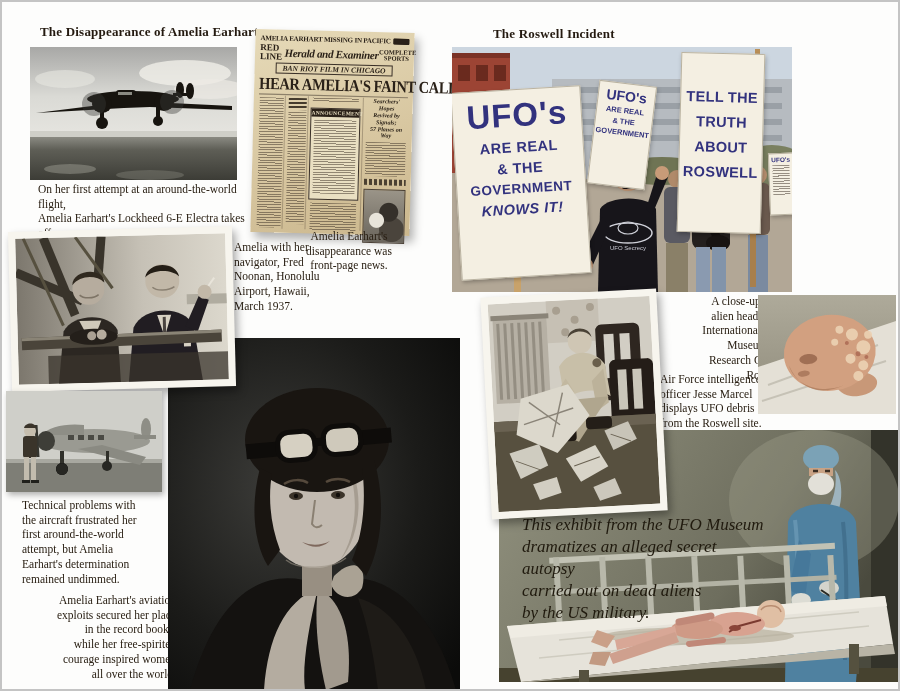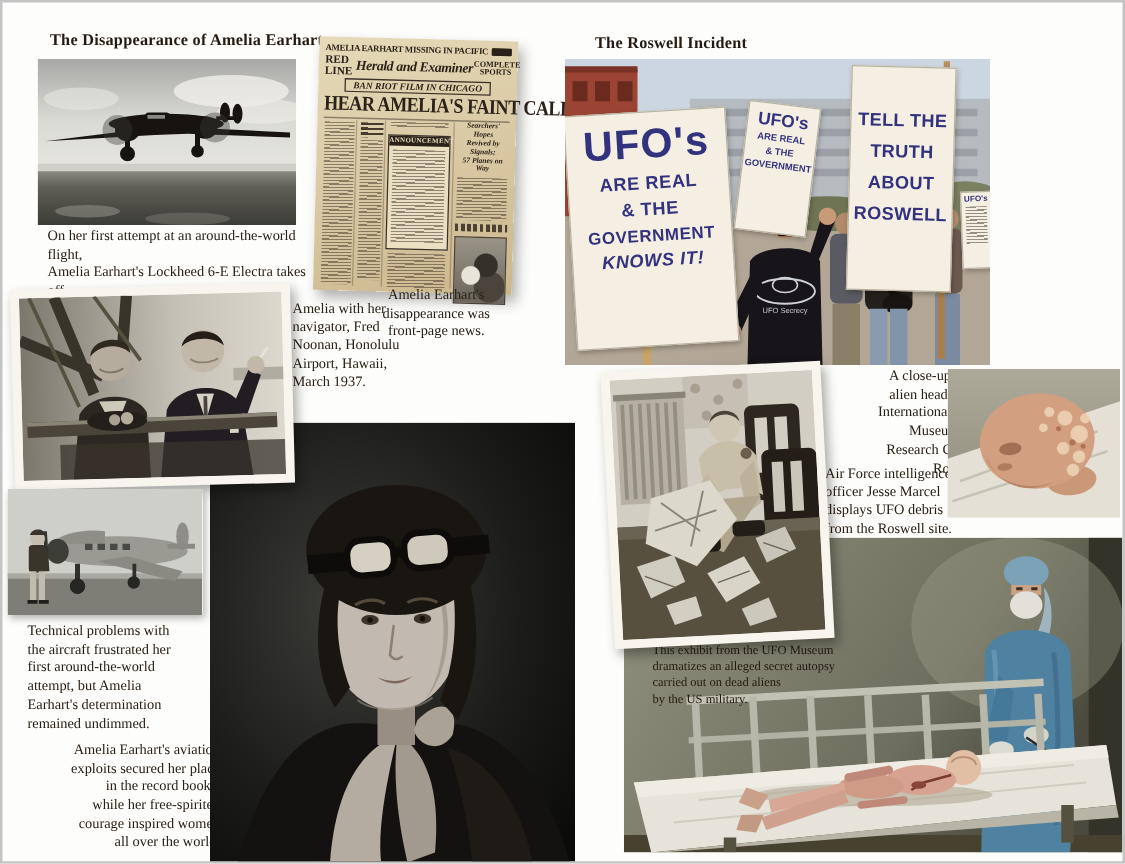--- a/index.html
+++ b/index.html
@@ -76,21 +76,21 @@
   .sign-small{left:141px;top:36px;width:58px;height:104px;transform:rotate(7deg);padding-top:4px;}
   .sign-small-top{font-size:14px;}
   .sign-small-line{font-size:7.5px;margin-top:2px;}
   .sign-truth{left:227px;top:6px;width:84px;height:180px;transform:rotate(1.5deg);padding-top:26px;}
   .sign-truth-line{font-size:14.5px;margin-top:9px;letter-spacing:.3px;}
   .sign-mini{left:317px;top:106px;width:25px;height:62px;transform:rotate(-2deg);padding-top:2px;}
   .sign-mini-top{font-size:6.5px;}
   .sign-mini .ft{height:30px;margin:2px 3px;}
   
   .exhibit-caption{position:absolute;left:23px;top:84px;width:245px;
-    font-size:10px;line-height:1.3;color:#201a0e;white-space:pre-line;z-index:3;}
+    font-size:17px;line-height:1.3;color:#201a0e;white-space:pre-line;z-index:3;font-style:italic;}
 </style>
 </head>
 <body>
 
 <div class="page">
 
   <div class="heading" style="left:38px;top:22px;">The Disappearance of Amelia Earhart</div>
 
   <div class="photo" style="left:28px;top:45px;width:207px;height:133px;">
     <svg width="207" height="133" viewBox="0 0 207 133">
@@ -330,21 +330,21 @@
 attempt, but Amelia
 Earhart's determination
 remained undimmed.</div>
   <div class="caption" style="left:12px;top:591px;width:162px;text-align:right;">Amelia Earhart's aviation
 exploits secured her place
 in the record books,
 while her free-spirited
 courage inspired women
 all over the world.</div>
 
-  <div class="heading" style="left:474px;top:24px;">The Roswell Incident</div>
+  <div class="heading" style="left:491px;top:24px;">The Roswell Incident</div>
 
   <div class="photo" style="left:450px;top:45px;width:340px;height:245px;">
     <svg width="340" height="245" viewBox="0 0 340 245" style="position:absolute;left:0;top:0;">
       <rect width="340" height="140" fill="#ccd6e0"></rect>
       <rect y="120" width="340" height="125" fill="#b2a796"></rect>
       <rect x="100" y="32" width="240" height="100" fill="#b6bbc0"></rect>
       <g fill="#9aa0a6">
           <rect x="110" y="40" width="220" height="6"></rect>
           <rect x="110" y="56" width="220" height="6"></rect>
           <rect x="110" y="72" width="220" height="6"></rect>

